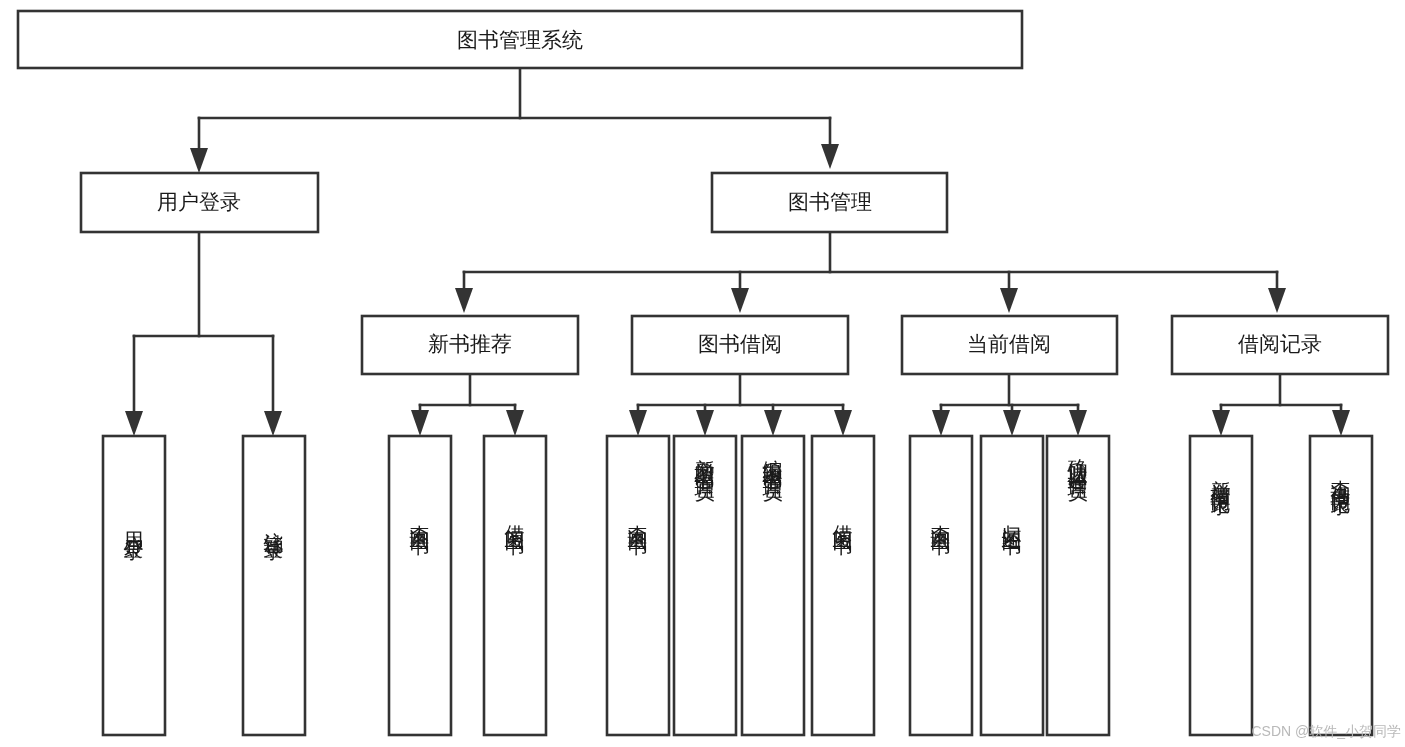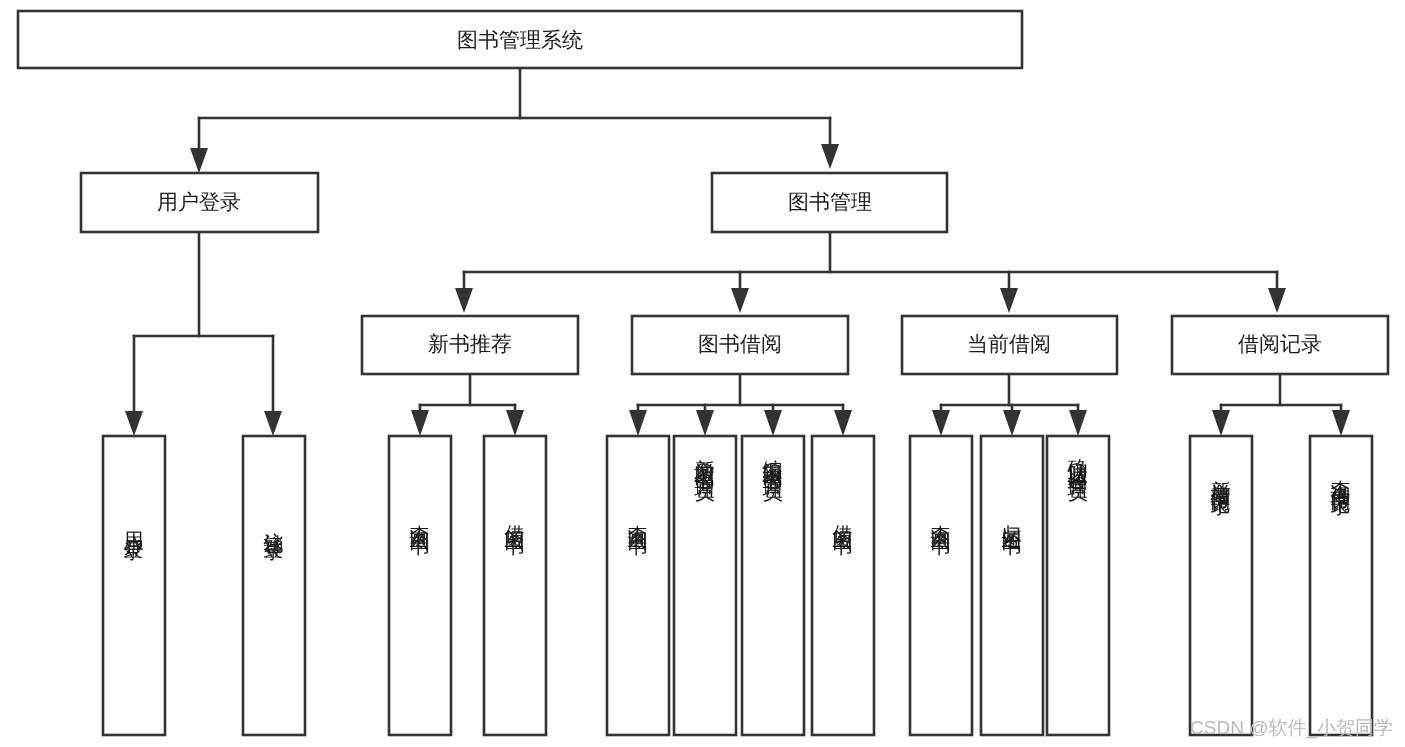--- a/index.html
+++ b/index.html
@@ -61,24 +61,24 @@
     text-orientation: upright;
     font-family: "Liberation Sans", "DejaVu Sans", sans-serif;
     font-size: 20px;
     line-height: 1.0;
     color: #1a1a1a;
     letter-spacing: 3.5px;
     white-space: nowrap;
   }
   #watermark {
     position: absolute;
-    right: 12px;
+    right: 4px;
     bottom: 6px;
     font-family: "Liberation Sans", "DejaVu Sans", sans-serif;
-    font-size: 19px;
+    font-size: 14px;
     color: #b9b9b9;
     white-space: nowrap;
     pointer-events: none;
     margin-top: 20px;
   }
 </style>
 </head>
 <body>
 
 <div id="diagram-root">

